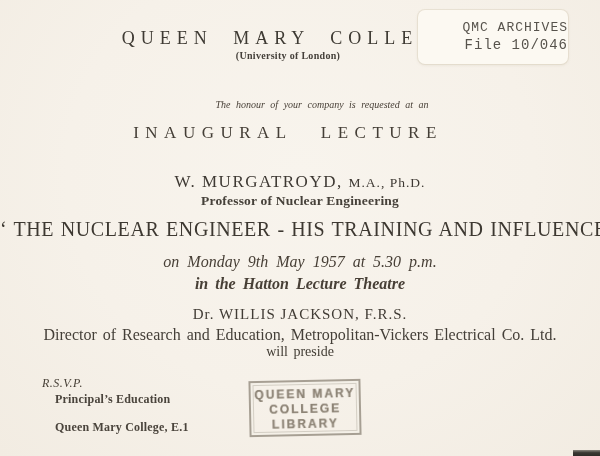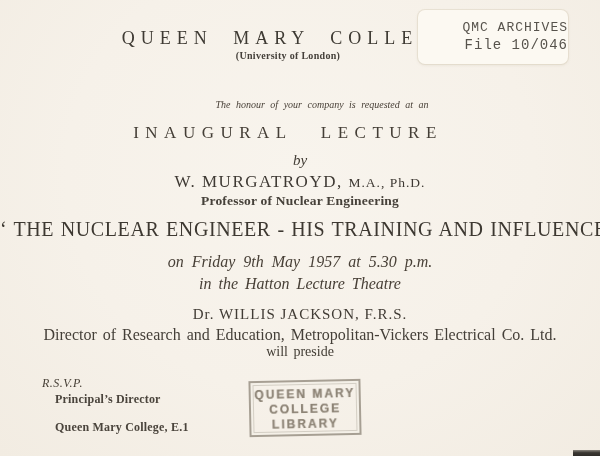--- a/index.html
+++ b/index.html
@@ -114,20 +114,21 @@
     font-size: 16px;
     word-spacing: 4px;
     color: #473f36;
   }
   .venue-line {
     top: 275px;
     font-style: italic;
     font-size: 16px;
     word-spacing: 3px;
     color: #473f36;
+    font-weight: bold;
   }
   .chair-name {
     top: 306px;
     font-size: 15px;
     letter-spacing: 1px;
     color: #403b34;
   }
   .chair-title {
     top: 326px;
     font-size: 16px;
@@ -196,39 +197,38 @@
   <div class="line col-center college-name">QUEEN MARY COLLEGE</div>
   <div class="line col-center university">(University of London)</div>
 
   <div class="archives-label">
     <div class="t1">QMC ARCHIVES</div>
     <div class="t2">File 10/046</div>
   </div>
 
   <div class="line intro">The honour of your company is requested at an</div>
   <div class="line col-center event-title">INAUGURAL LECTURE</div>
-  <div class="line by-label">by</div>
   <div class="line speaker">
     <span>W. MURGATROYD,</span>
     <span class="degrees">M.A., Ph.D.</span>
   </div>
   <div class="line speaker-title">Professor of Nuclear Engineering</div>
 
   <div class="line lecture-title">‘ THE NUCLEAR ENGINEER - HIS TRAINING AND INFLUENCE ’</div>
 
-  <div class="line date-line">on Friday 9th May 1957 at 5.30 p.m.</div>
+  <div class="line date-line">on Monday 9th May 1957 at 5.30 p.m.</div>
   <div class="line venue-line">in the Hatton Lecture Theatre</div>
 
   <div class="line chair-name">Dr. WILLIS JACKSON, F.R.S.</div>
   <div class="line chair-title">Director of Research and Education, Metropolitan-Vickers Electrical Co. Ltd.</div>
   <div class="line chair-note">will preside</div>
 
   <div class="rsvp">
     <div class="r-label">R.S.V.P.</div>
-    <div class="r-line">Principal’s Director</div>
+    <div class="r-line">Principal’s Education</div>
     <div class="r-line" style="margin-top:16px;">Queen Mary College, E.1</div>
   </div>
 
   <div class="library-stamp">
     <div>QUEEN MARY</div>
     <div>COLLEGE</div>
     <div>LIBRARY</div>
   </div>
 
   <div class="corner-mark"></div>

